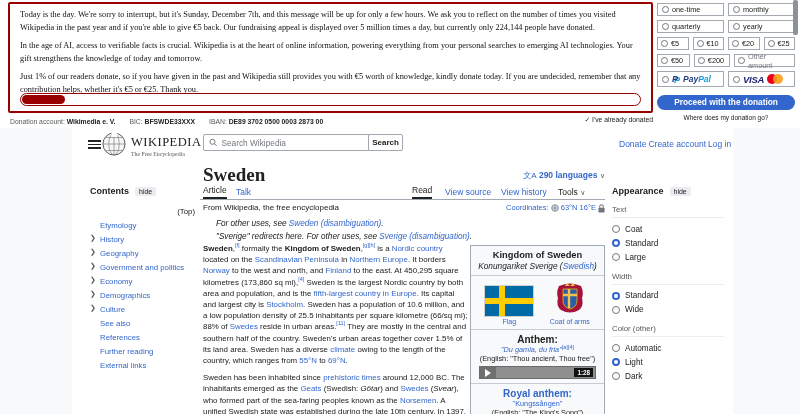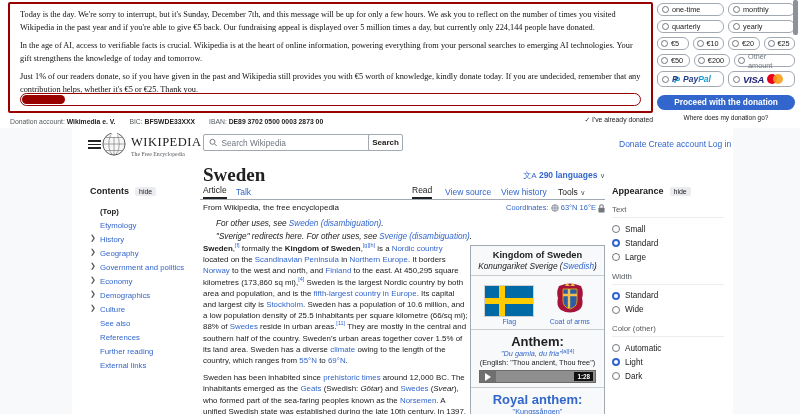--- a/index.html
+++ b/index.html
@@ -18,21 +18,21 @@
   .banner-box p { margin-bottom:6px; }
   .progress-track {
     position:absolute; left:10px; right:10px; bottom:5px; height:13px;
     border:1px solid #990000; border-radius:8px; background:#fff;
   }
   .progress-fill { height:9px; margin:1px; background:#990000; border-radius:6px; }
   .donate-form { position:absolute; left:657px; top:3px; width:138px; }
   .f-row { display:flex; gap:4px; margin-bottom:4px; }
   .opt {
     flex:1; display:flex; align-items:center; gap:3px; height:13px;
-    border:1px solid #a2a9b1; border-radius:6px; background:#fff;
+    border:1px solid #a2a9b1; border-radius:0; background:#fff;
     padding:0 4px; font-size:7.3px; color:#202122; cursor:pointer;
   }
   .opt.pay { height:16px; }
   .radio {
     width:7px; height:7px; min-width:7px; border:1px solid #72777d;
     border-radius:50%; background:#fff; display:inline-block;
   }
   .muted { color:#72777d; }
   .proceed-btn {
     width:100%; height:15px; border:none; border-radius:8px; background:#3366cc;
@@ -80,21 +80,21 @@
     font-family:"Liberation Sans",sans-serif;
   }
   .header-links { position:absolute; left:619px; top:139px; display:flex; gap:2px; font-size:8.5px; }
   .header-links span { color:#3366cc; cursor:pointer; white-space:nowrap; }
   
   .sidebar { position:absolute; left:90px; top:186px; width:105px; font-size:7.8px; }
   .sb-head { display:flex; align-items:flex-end; gap:6px; margin-bottom:8px; }
   .sb-head b { font-size:9px; }
   .pill { background:#eaecf0; border-radius:2px; padding:1px 4px; font-size:7px; color:#202122; cursor:pointer; }
   .sb-item { position:relative; padding:2.5px 0 2.5px 10px; color:#3366cc; cursor:pointer; white-space:nowrap; }
-  .sb-item.top { color:#202122; font-weight:bold; }
+  .sb-item.top { color:#202122; font-weight:normal;text-align:right; }
   .sb-item .chev { position:absolute; left:0; top:2px; color:#54595d; font-size:7px; cursor:pointer; }
   
   .title { position:absolute; left:203px; top:164px; font-family:"Liberation Serif", serif; font-size:19px; color:#202122; }
   .langs { position:absolute; left:460px; top:170px; width:145px; text-align:right; font-size:8.5px; color:#3366cc; font-weight:bold; cursor:pointer; }
   .langs .licon { font-weight:normal; font-size:8px; }
   .langs .chev { color:#54595d; font-weight:normal; font-size:7px; }
   .tabs { position:absolute; left:200px; top:187px; width:405px; height:13px; border-bottom:1px solid #a2a9b1; font-size:8.5px; }
   .tabs .t { position:absolute; bottom:0; padding-bottom:2px; cursor:pointer; white-space:nowrap; }
   .t.active { color:#202122; border-bottom:2px solid #202122; }
   .t.link { color:#3366cc; }
@@ -115,21 +115,21 @@
     font-size:7.3px; overflow:hidden;
   }
   .ib-title { font-weight:bold; font-size:9.3px; margin-top:4px; }
   .ib-native { font-size:8.3px; margin-top:1px; }
   .ib-div { height:1px; background:#c8ccd1; margin:4px 0; }
   .ib-flags { display:flex; justify-content:space-around; align-items:flex-end; padding:2px 6px 0; }
   .flag-se { width:48px; height:30px; background:#006aa7; position:relative; box-shadow:0 0 0 1px #d0d0d0; cursor:pointer; }
   .flag-se:before { content:""; position:absolute; left:14px; top:0; width:6px; height:30px; background:#fecc00; }
   .flag-se:after { content:""; position:absolute; left:0; top:12px; width:48px; height:6px; background:#fecc00; }
   .cap { color:#3366cc; font-size:7px; margin-top:2px; cursor:pointer; }
-  .ib-b { font-weight:bold; font-size:13px; }
+  .ib-b { font-weight:bold; font-size:10px; }
   .ib-link { color:#3366cc; cursor:pointer; }
   .audio { display:flex; align-items:center; margin:3px 8px; height:13px; background:#8f8f8f; border:1px solid #6a6a6a; }
   .audio .play { width:16px; height:100%; background:#707070; display:flex; align-items:center; justify-content:center; cursor:pointer; }
   .audio .tri { width:0; height:0; border-left:6px solid #fff; border-top:4px solid transparent; border-bottom:4px solid transparent; }
   .audio .time { margin-left:auto; margin-right:2px; background:#111; color:#fff; font-size:6.3px; font-weight:bold; padding:1px 3px; }
   
   .appearance { position:absolute; left:612px; top:186px; width:112px; font-size:8.2px; }
   .ap-head { display:flex; align-items:center; gap:6px; margin-bottom:9px; }
   .ap-head b { font-size:9px; }
   .ap-group { margin-bottom:7px; }
@@ -374,21 +374,21 @@
 
   <div class="appearance">
     <div class="ap-head">
       <b>Appearance</b>
       <span class="pill">hide</span>
     </div>
     <div class="ap-group">
       <div class="ap-label">Text</div>
       <div class="ap-opt">
           <span class="ap-radio"></span>
-          <span>Small</span>
+          <span>Coat</span>
         </div>
       <div class="ap-opt">
           <span class="ap-radio sel"></span>
           <span>Standard</span>
         </div>
       <div class="ap-opt">
           <span class="ap-radio"></span>
           <span>Large</span>
         </div>
     </div>

